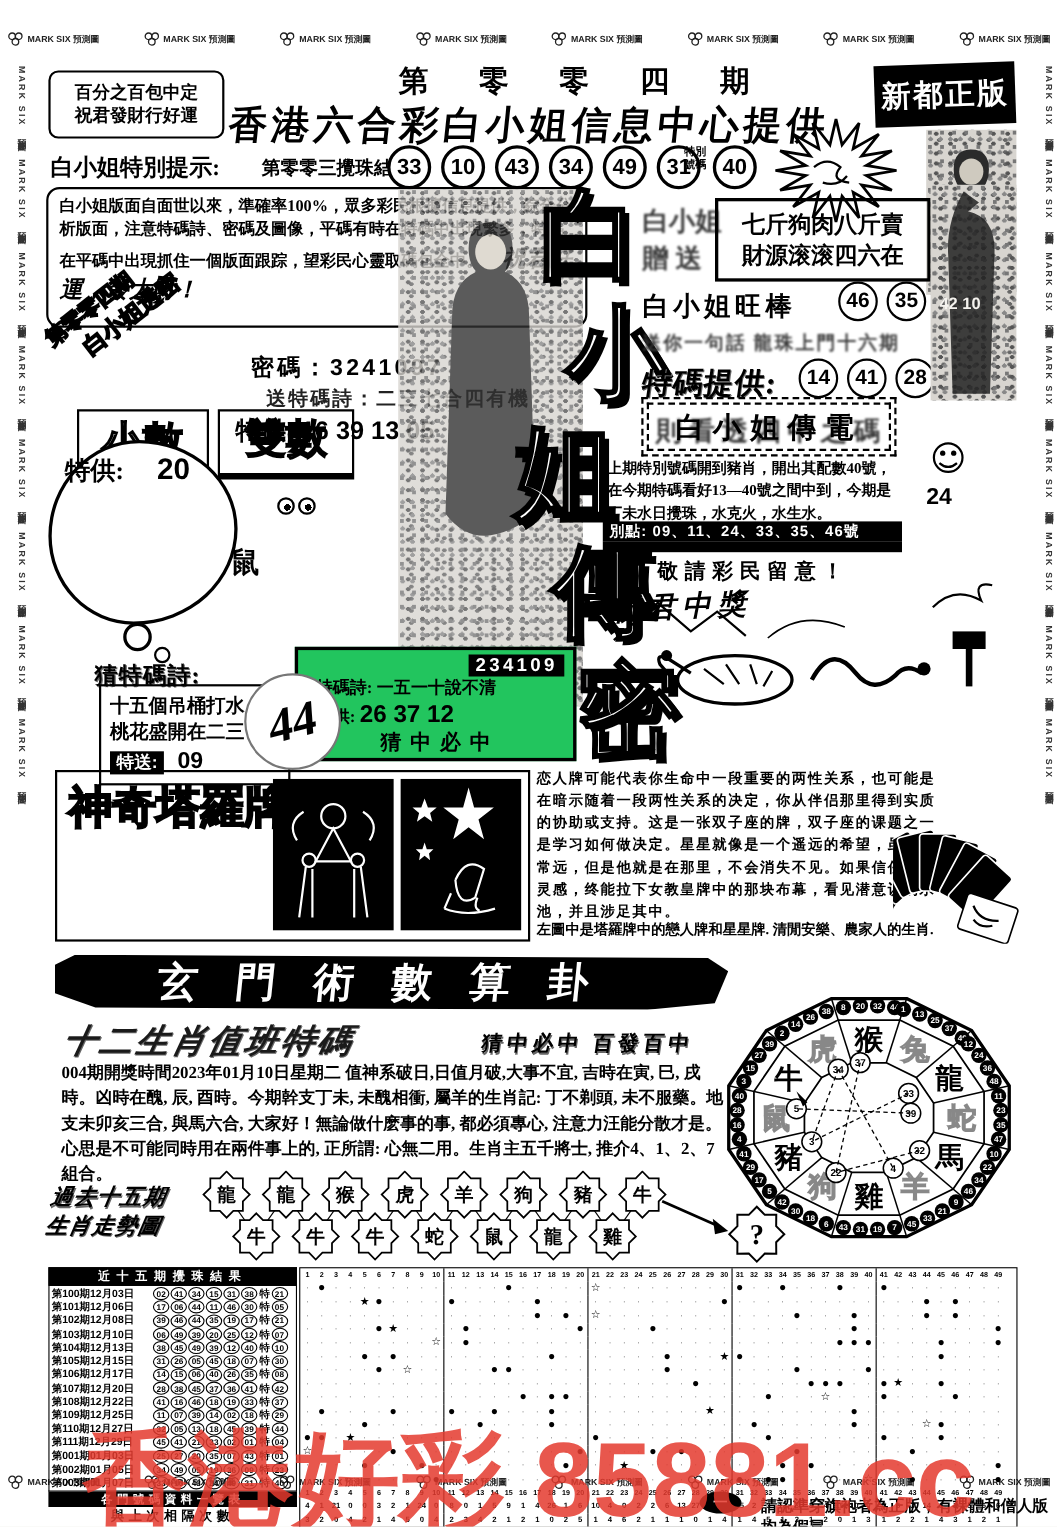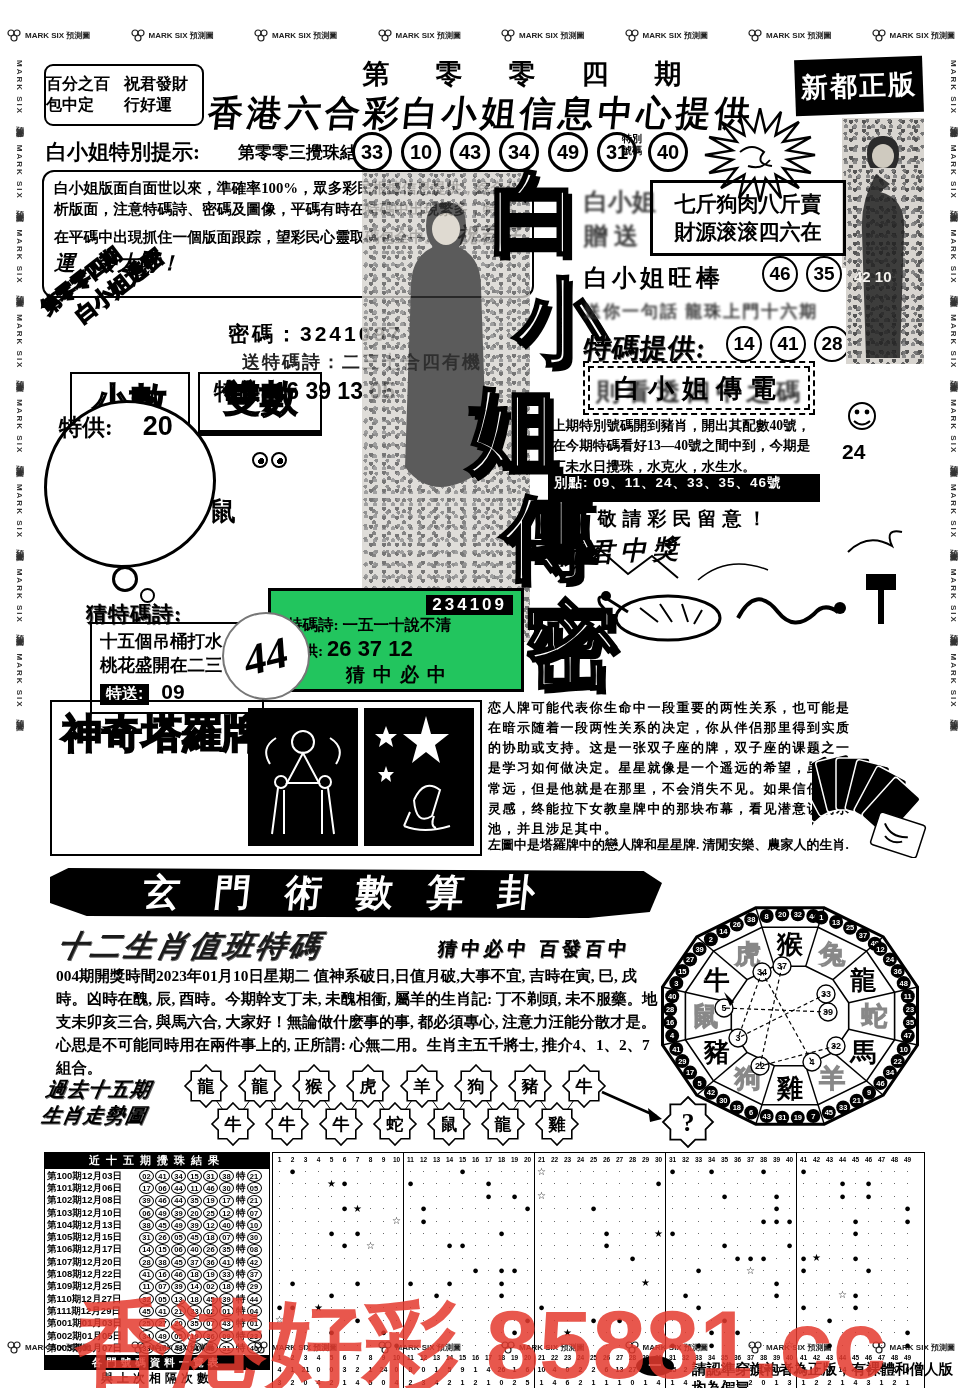--- a/index.html
+++ b/index.html
@@ -182,21 +182,21 @@
           <circle cx="5" cy="4" r="3" fill="none" stroke="#222" stroke-width="1.2"></circle>
           <circle cx="11" cy="4" r="3" fill="none" stroke="#222" stroke-width="1.2"></circle>
           <circle cx="8" cy="9" r="3" fill="none" stroke="#222" stroke-width="1.2"></circle>
         </svg>
         <span>MARK SIX 預測圖</span>
       </span>
     </div>
 <div class="abs vstrip" style="left:2px;" id="strip-left">MARK SIX 預測圖  ✿  MARK SIX 預測圖  ✿  MARK SIX 預測圖  ✿  MARK SIX 預測圖  ✿  MARK SIX 預測圖  ✿  MARK SIX 預測圖  ✿  MARK SIX 預測圖  ✿  MARK SIX 預測圖</div>
 <div class="abs vstrip" style="left:936px;" id="strip-right">MARK SIX 預測圖  ✿  MARK SIX 預測圖  ✿  MARK SIX 預測圖  ✿  MARK SIX 預測圖  ✿  MARK SIX 預測圖  ✿  MARK SIX 預測圖  ✿  MARK SIX 預測圖  ✿  MARK SIX 預測圖</div>
 
-<div class="abs box2" style="left:44px;top:64px;width:156px;height:58px;border-radius:9px;display:flex;justify-content:center;align-items:center;">
+<div class="abs box2" style="left:44px;top:64px;width:156px;height:58px;border-radius:9px;display:flex;flex-direction:column;justify-content:center;align-items:center;">
   <div class="bold" style="font-size:16px;">百分之百包中定</div>
   <div class="bold" style="font-size:16px;">祝君發財行好運</div>
 </div>
 <div class="abs bold ctr" style="left:300px;top:56px;width:490px;font-size:27px;letter-spacing:46px;">第零零四期</div>
 <div class="abs bold" style="left:208px;top:90px;width:620px;font-size:35px;transform:skewX(-6deg);letter-spacing:4px;">香港六合彩白小姐信息中心提供</div>
 <div class="abs" style="left:795px;top:58px;width:128px;height:56px;background:#000;color:#fff;display:flex;align-items:center;justify-content:center;font-weight:bold;font-size:27px;letter-spacing:2px;transform:rotate(-2deg);">新都正版</div>
 
 <div class="abs bold" style="left:46px;top:138px;font-size:21px;">白小姐特別提示:</div>
 <div class="abs bold" style="left:238px;top:141px;font-size:17px;">第零零三攪珠結果</div>
 <div class="abs" style="left:352px;top:132px;display:flex;align-items:center;" id="result-balls">

